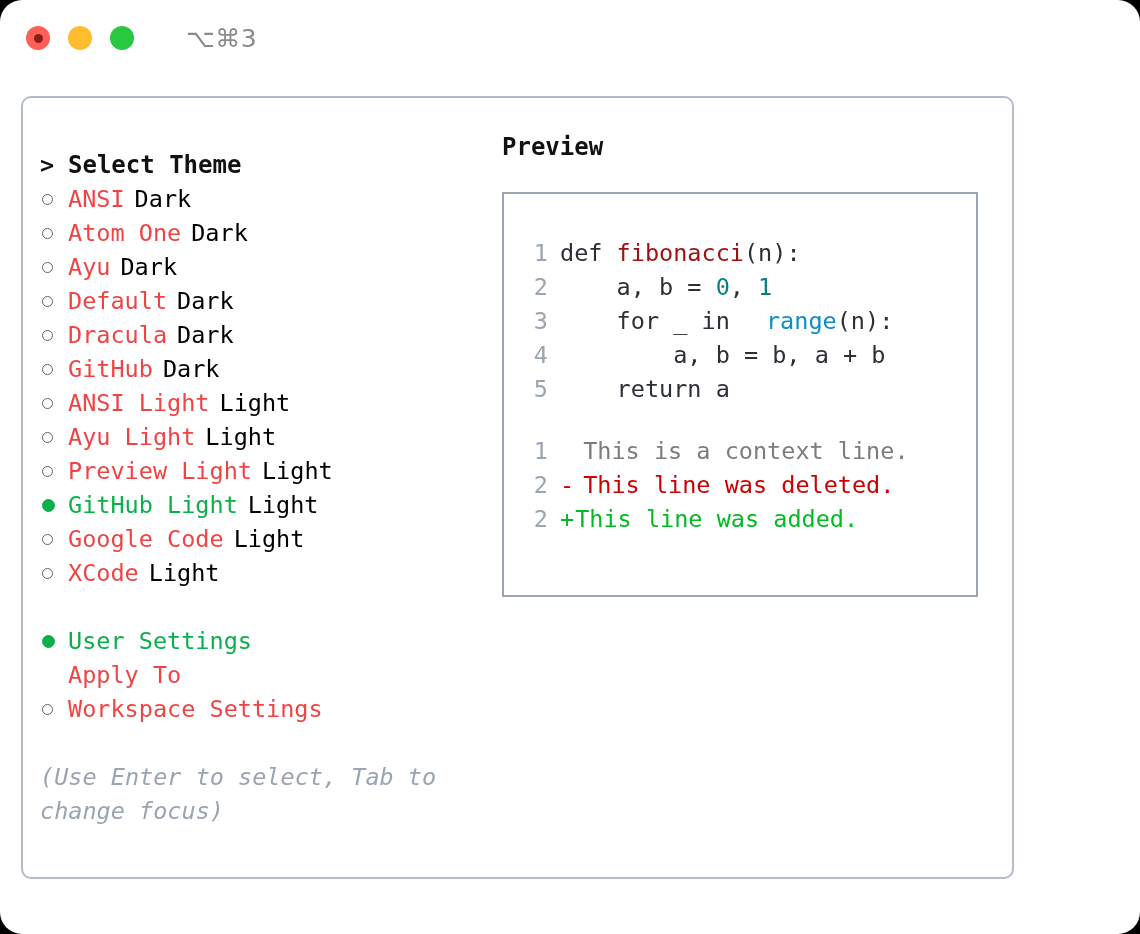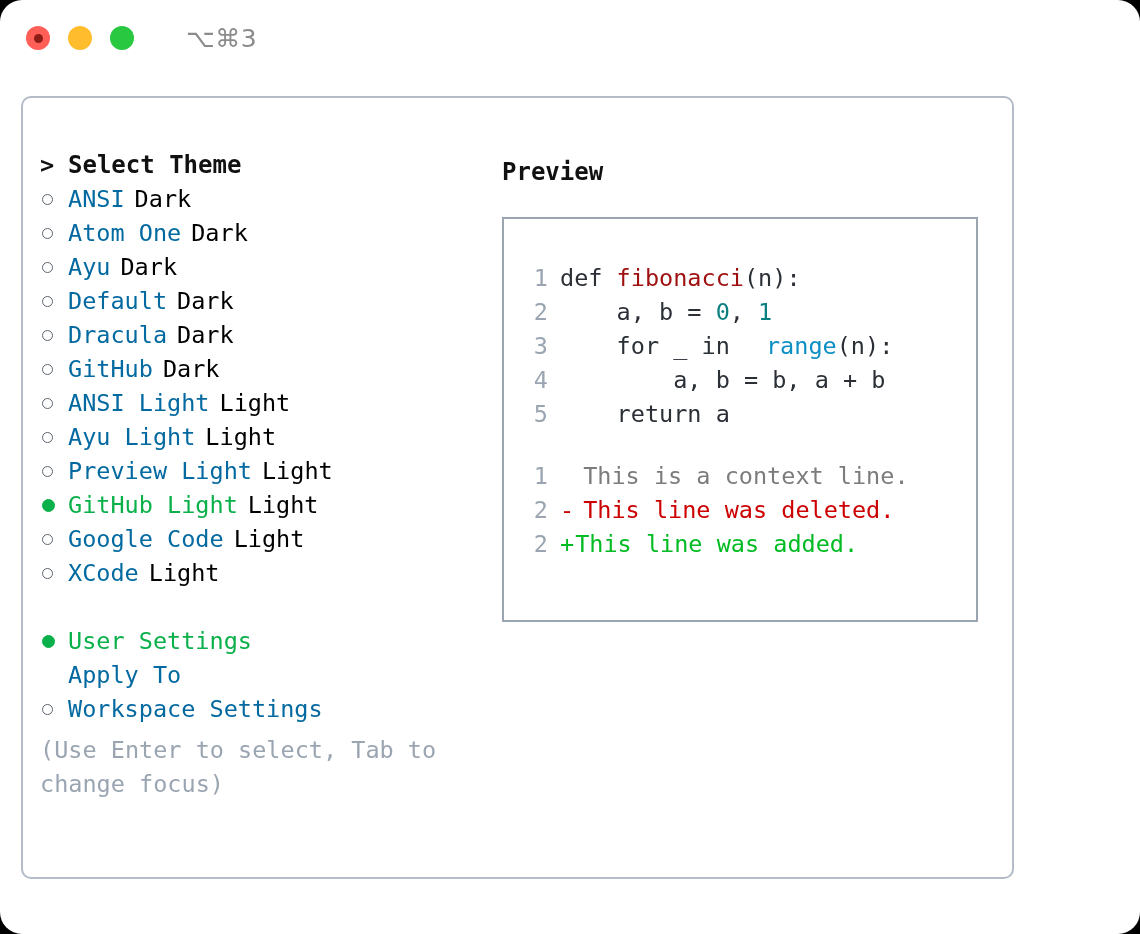--- a/index.html
+++ b/index.html
@@ -136,41 +136,42 @@
     border-color: #0ab04a;
     width: 13px;
     height: 13px;
     top: -14px;
   }
   .section-title {
     font-weight: bold;
     color: #111111;
     font-size: 24px;
   }
-  .label { color: #0369a1; }
+  .label { color: #ef4444; }
   .label.selected { color: #0ab04a; }
   .tag {
     color: #000000;
     margin-left: 10px;
   }
   .spacer { height: 34px; }
 
   .hint {
-    margin-top: 4px;
+    margin-top: 31px;
     color: #9aa5b1;
     font-size: 23.5px;
     line-height: 34px;
     width: 420px;
+    font-style: italic;
   }
 
   
   .right-col {
     position: absolute;
     left: 479px;
-    top: 60px;
+    top: 35px;
     width: 490px;
   }
   .preview-title {
     font-size: 24px;
     font-weight: bold;
     color: #111111;
     margin-bottom: 31px;
   }
   .preview-box {
     box-sizing: border-box;

